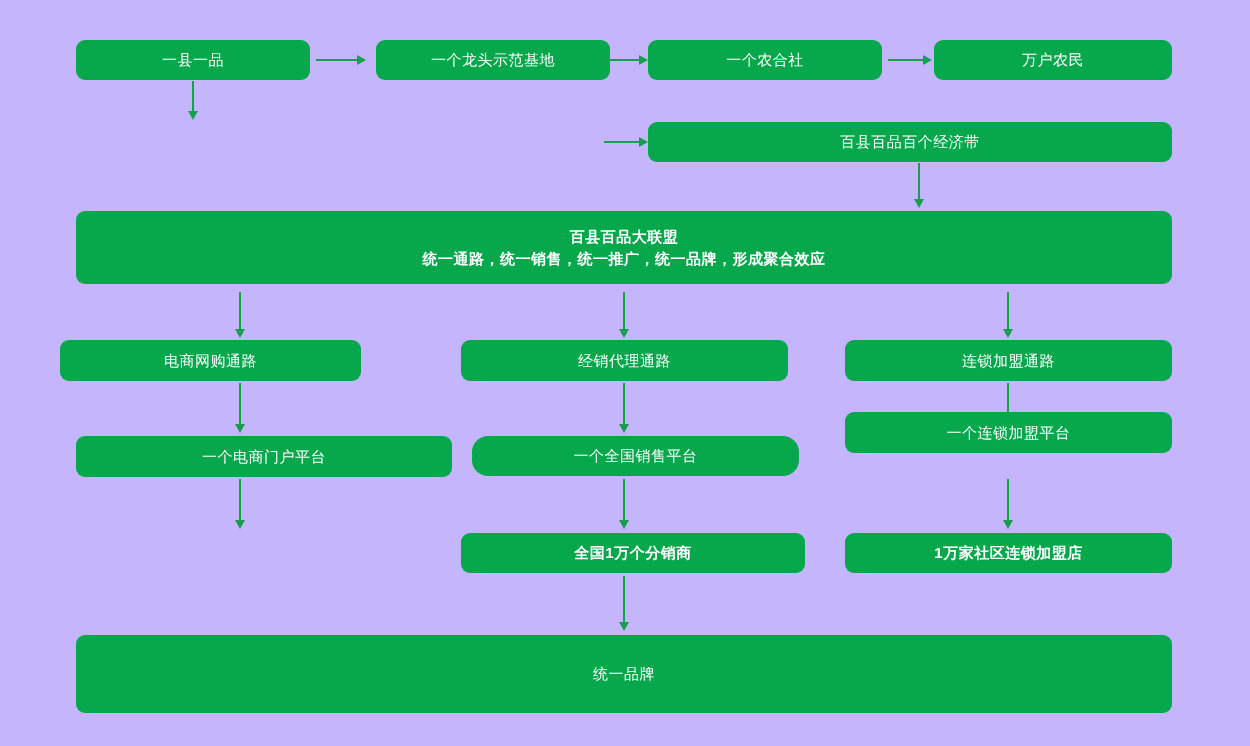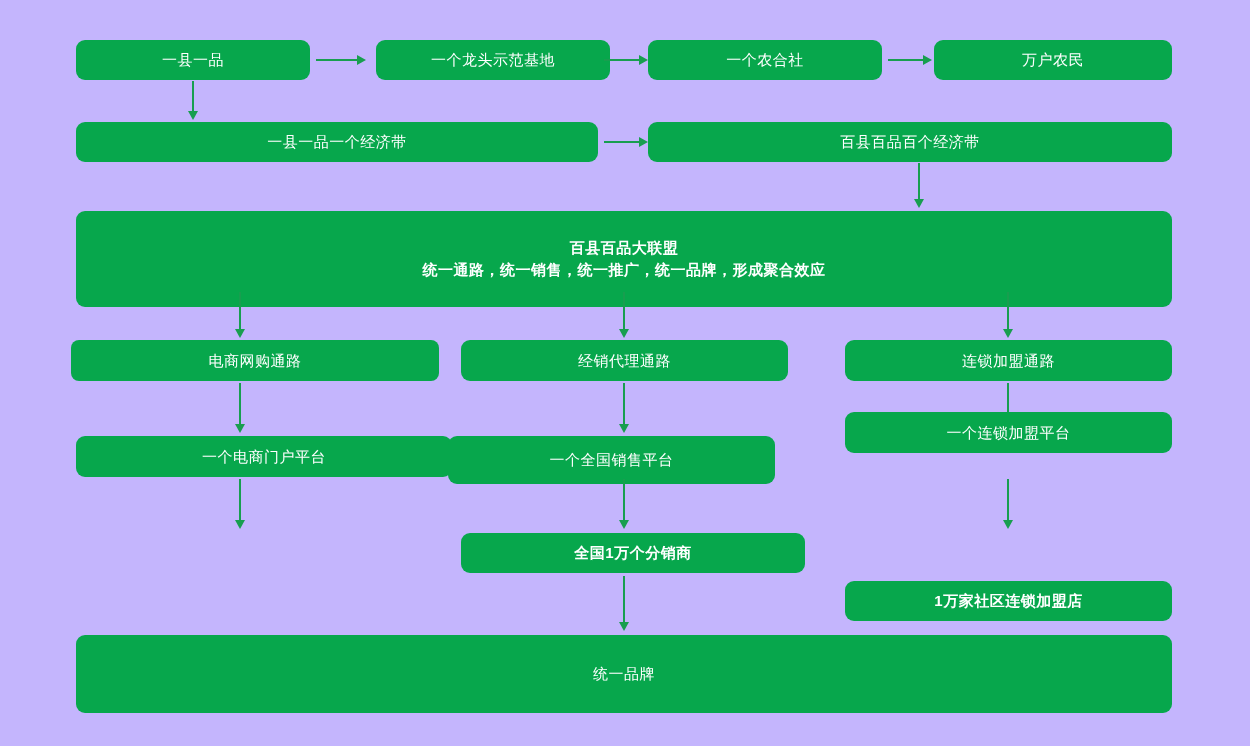--- a/index.html
+++ b/index.html
@@ -118,90 +118,89 @@
     <span class="head"></span>
   </div>
 
   <div class="box" style="left:934px; top:40px; width:238px; height:40px;">万户农民</div>
 
   <div class="arrow-v" style="left:186px; top:81px; height:39px;">
     <span class="stem"></span>
     <span class="head"></span>
   </div>
 
-  <div class="box" style="left:76px; top:122px; width:522px; height:40px;">一县一品一个经济带</div>
 
   <div class="arrow-h" style="left:604px; top:136px; width:44px;">
     <span class="stem"></span>
     <span class="head"></span>
   </div>
 
   <div class="box" style="left:648px; top:122px; width:524px; height:40px;">百县百品百个经济带</div>
 
   <div class="arrow-v" style="left:912px; top:163px; height:45px;">
     <span class="stem"></span>
     <span class="head"></span>
   </div>
 
-  <div class="box" style="left:76px; top:211px; width:1096px; height:96px;">
+  <div class="box" style="left:76px; top:211px; width:1096px; height:73px;">
     <span class="lines">
       <span class="l1">百县百品大联盟</span>
       <span class="l2">统一通路，统一销售，统一推广，统一品牌，形成聚合效应</span>
     </span>
   </div>
 
   <div class="arrow-v" style="left:233px; top:292px; height:46px;">
     <span class="stem"></span>
     <span class="head"></span>
   </div>
   <div class="arrow-v" style="left:617px; top:292px; height:46px;">
     <span class="stem"></span>
     <span class="head"></span>
   </div>
   <div class="arrow-v" style="left:1001px; top:292px; height:46px;">
     <span class="stem"></span>
     <span class="head"></span>
   </div>
 
-  <div class="box" style="left:71px; top:340px; width:368px; height:41px;border-radius:8px;">电商网购通路</div>
+  <div class="box" style="left:60px; top:340px; width:301px; height:41px;">电商网购通路</div>
   <div class="box" style="left:461px; top:340px; width:327px; height:41px;">经销代理通路</div>
   <div class="box" style="left:845px; top:340px; width:327px; height:41px;">连锁加盟通路</div>
 
   <div class="arrow-v" style="left:233px; top:383px; height:50px;">
     <span class="stem"></span>
     <span class="head"></span>
   </div>
   <div class="arrow-v" style="left:617px; top:383px; height:50px;">
     <span class="stem"></span>
     <span class="head"></span>
   </div>
   <div class="arrow-v" style="left:1001px; top:383px; height:50px;">
     <span class="stem"></span>
     <span class="head"></span>
   </div>
 
   <div class="box" style="left:76px; top:436px; width:376px; height:41px;">一个电商门户平台</div>
-  <div class="box" style="left:448px; top:436px; width:327px; height:48px;">一个全国销售平台</div>
+  <div class="box" style="left:472px; top:436px; width:327px; height:40px;border-radius:16px;">一个全国销售平台</div>
   <div class="box" style="left:845px; top:412px; width:327px; height:41px;">一个连锁加盟平台</div>
 
   <div class="arrow-v" style="left:233px; top:479px; height:50px;">
     <span class="stem"></span>
     <span class="head"></span>
   </div>
   <div class="arrow-v" style="left:617px; top:479px; height:50px;">
     <span class="stem"></span>
     <span class="head"></span>
   </div>
   <div class="arrow-v" style="left:1001px; top:479px; height:50px;">
     <span class="stem"></span>
     <span class="head"></span>
   </div>
 
   <div class="box bold" style="left:461px; top:533px; width:344px; height:40px;">全国1万个分销商</div>
-  <div class="box bold" style="left:845px; top:533px; width:327px; height:40px;margin-top:48px;">1万家社区连锁加盟店</div>
+  <div class="box bold" style="left:845px; top:533px; width:327px; height:40px;">1万家社区连锁加盟店</div>
 
   <div class="arrow-v" style="left:617px; top:576px; height:55px;">
     <span class="stem"></span>
     <span class="head"></span>
   </div>
 
   <div class="box" style="left:76px; top:635px; width:1096px; height:78px;">统一品牌</div>
 
 </div>
 

